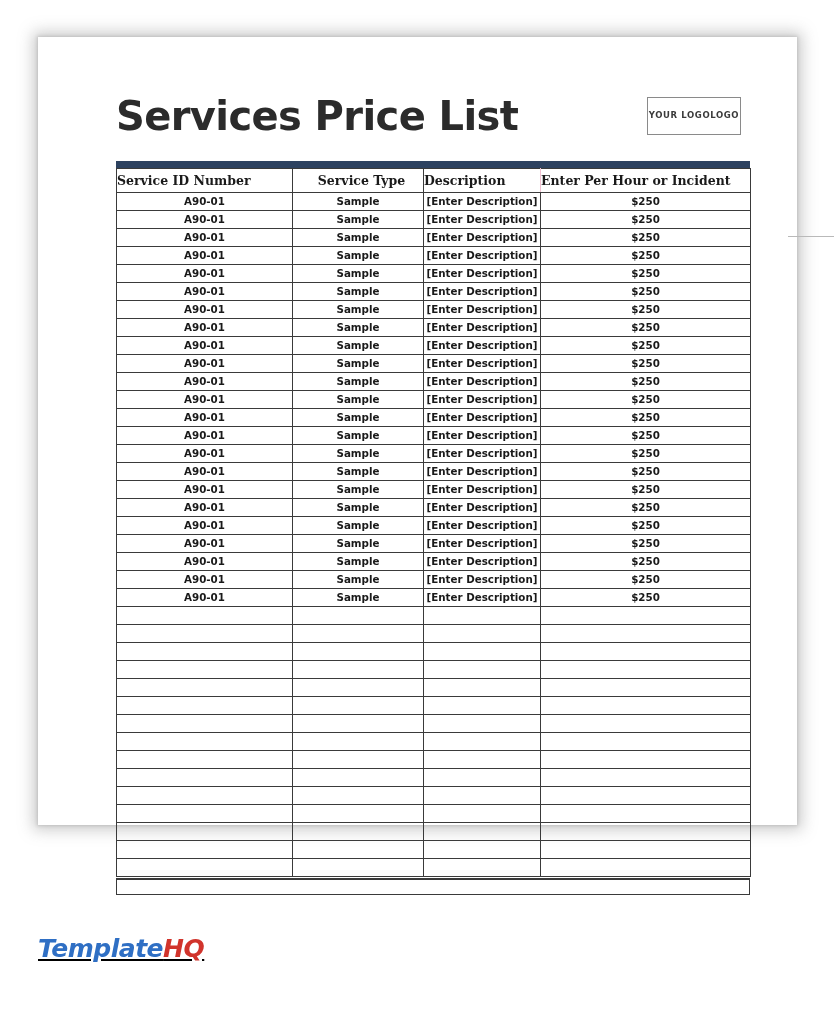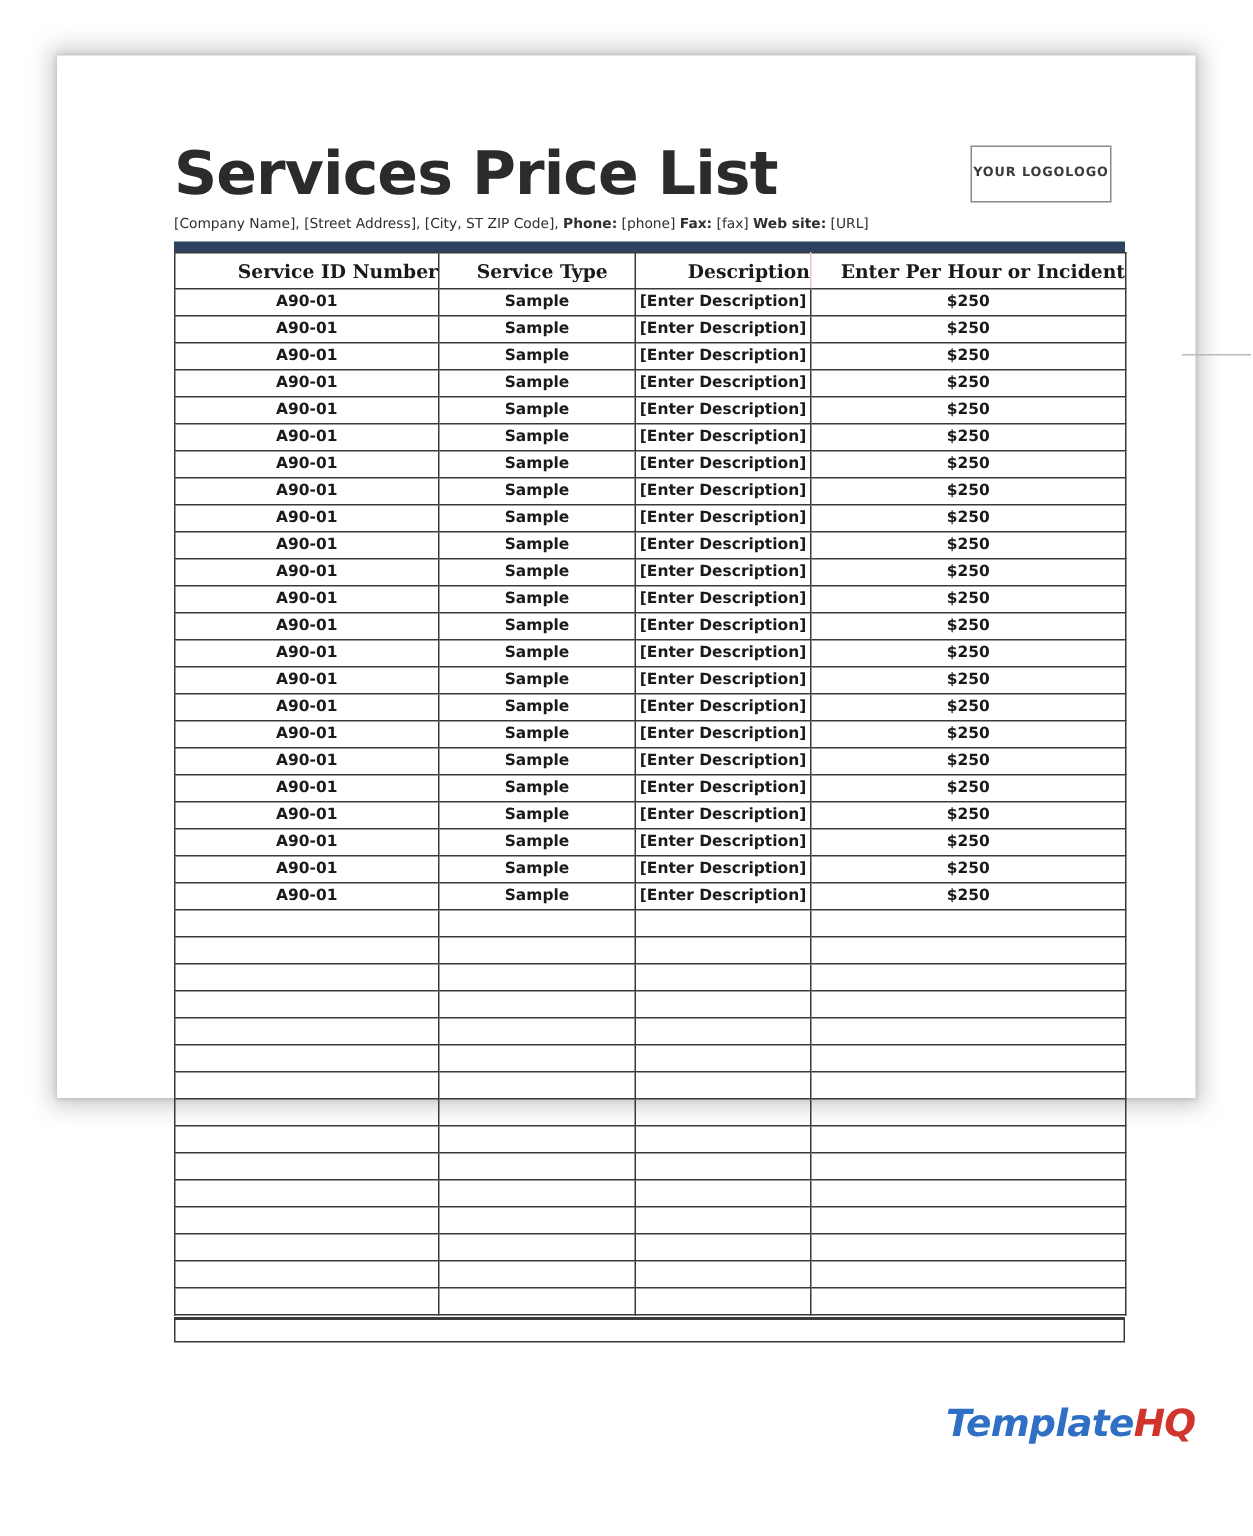--- a/index.html
+++ b/index.html
@@ -12,21 +12,21 @@
   }
   #canvas {
     position: relative;
     width: 835px; height: 1024px;
     background: #ffffff;
   }
   
   #page {
     position: absolute;
     left: 38px; top: 37px;
-    width: 759px; height: 695px;
+    width: 759px; height: 788px;
     background: #ffffff;
     box-shadow: 0 0 14px 5px rgba(120,120,120,0.38),
                 0 0 3px 1px rgba(140,140,140,0.30);
   }
   #page-inner {
     position: absolute;
     left: 0; top: 0; right: 0; bottom: 0;
     padding: 48px 48px 0 78px;
   }
 
@@ -108,21 +108,21 @@
     border: 1px solid #3a3a3a;
     font-family: "DejaVu Sans", sans-serif;
     padding: 0;
   }
   table.price thead th {
     height: 24px;
     font-family: "DejaVu Serif", serif;
     font-size: 12.5px;
     font-weight: bold;
     color: #1a1a1a;
-    text-align: right;
+    text-align: left;
     border-top: 1.5px solid #3a3a3a;
     border-bottom: 1.5px solid #3a3a3a;
   }
   table.price thead th.lefty {
     text-align: center;
     padding-left: 7px;
   }
   
   table.price thead th.pink-l { border-left: 1.5px solid #f0c0d0; }
   table.price thead th.pink-r { border-right: 1.5px solid #f0c0d0; }
@@ -147,26 +147,27 @@
     border-top: 2.5px solid #3a3a3a;
     background: #ffffff;
     margin-top: 1px;
   }
 
   
   .brand {
     position: absolute;
     left: 0; right: 0;
     top: 897px;
-    text-align: right;
+    text-align: left;
     font-family: "DejaVu Sans", sans-serif;
     font-size: 25px;
     font-weight: bold;
     font-style: italic;
     letter-spacing: -0.5px;
+    text-decoration: underline;
   }
   .brand .b1 { color: #2f6fc4; }
   .brand .b2 { color: #d1342c; }
 </style>
 </head>
 <body>
 
 <div id="canvas">
 
   <div id="page">
@@ -174,21 +175,20 @@
 
       <div class="hdr">
 
         <div class="title">Services Price List</div>
 
         <div class="logo-box">
           <span>YOUR LOGO</span>
           <span>LOGO</span>
         </div>
 
-        <div class="contact"><span>[Company Name], </span><span>[Street Address], </span><span>[City, ST  ZIP Code], </span><b>Phone:</b><span> [phone] </span><b>Fax:</b><span> [fax] </span><b>Web site:</b><span> [URL]</span></div>
       </div>
 
       <div class="navy-bar"></div>
 
       <table class="price">
         <colgroup>
           <col class="c1">
             <col class="c2">
             <col class="c3">
             <col class="c4">

